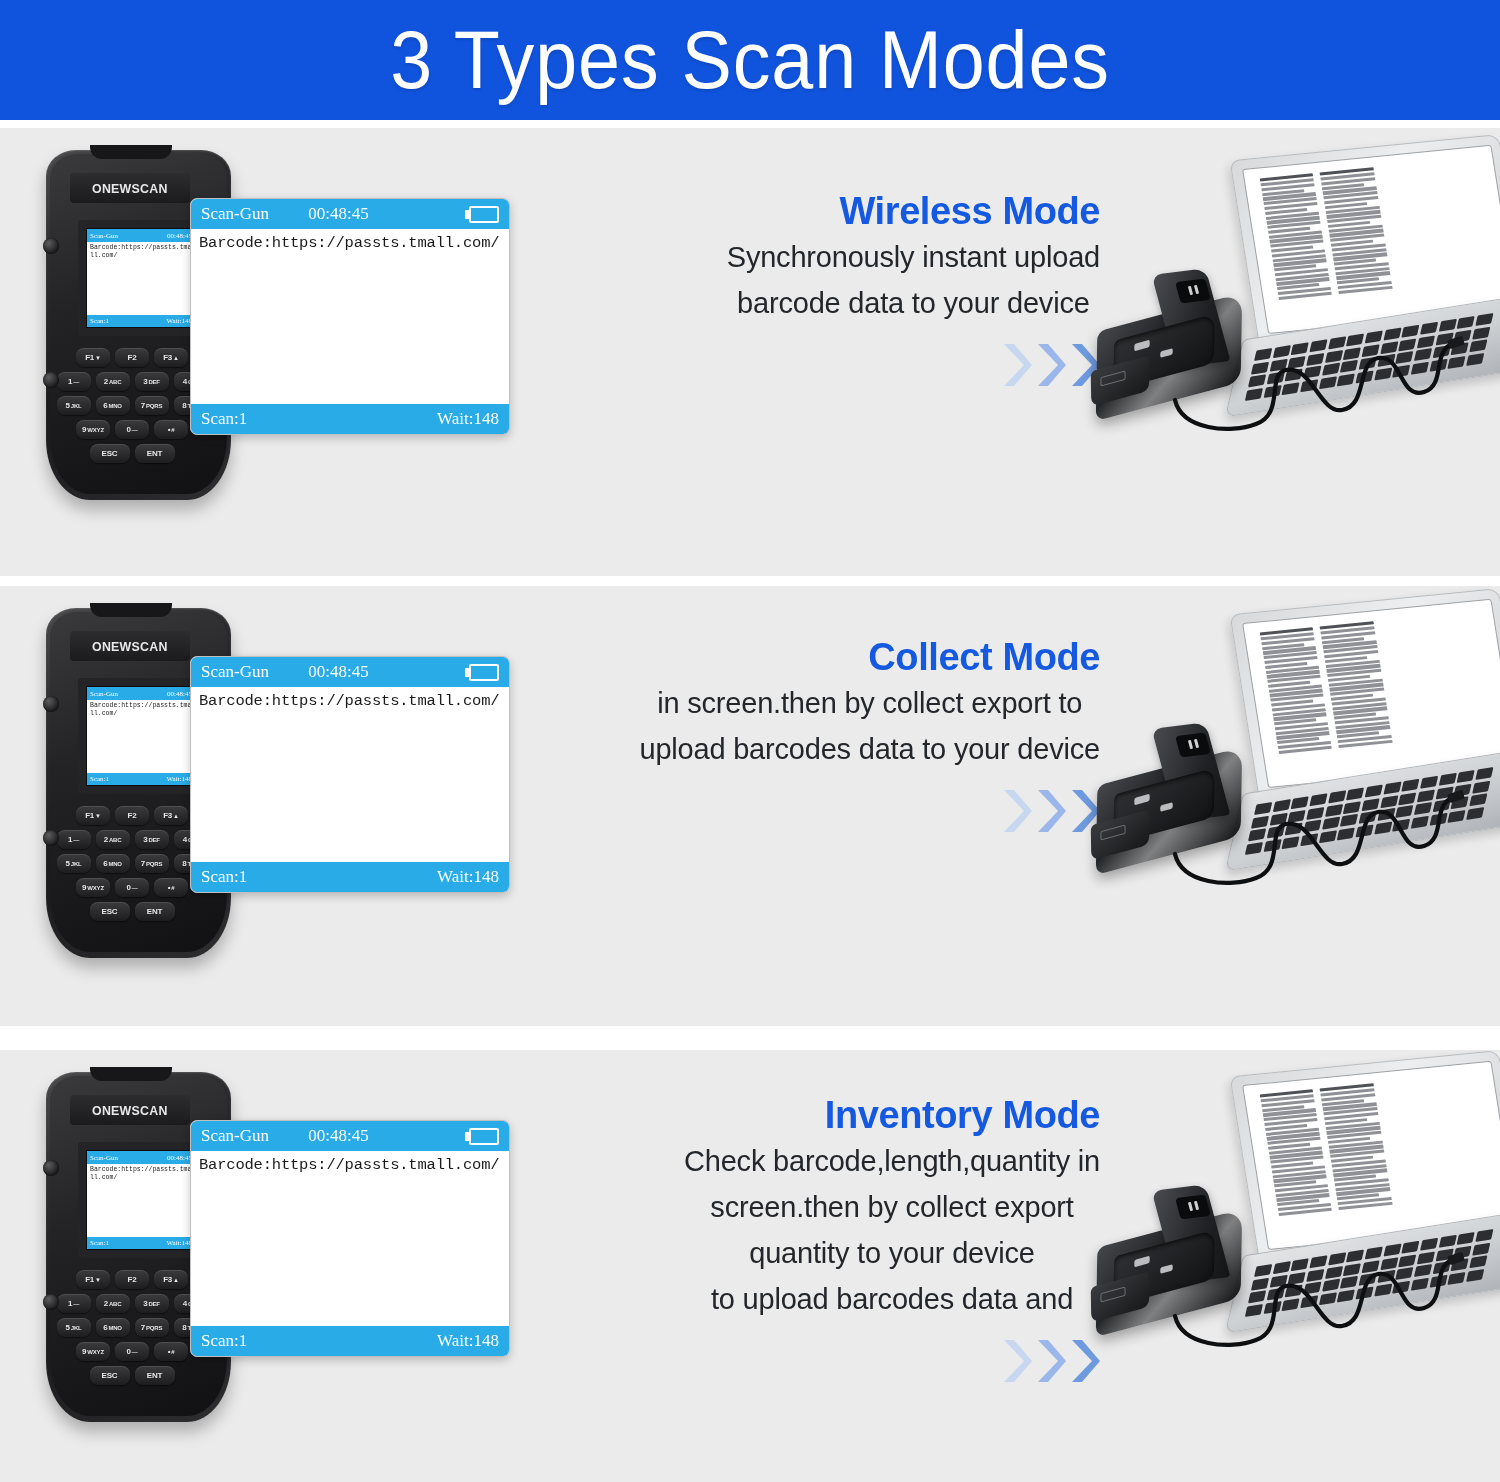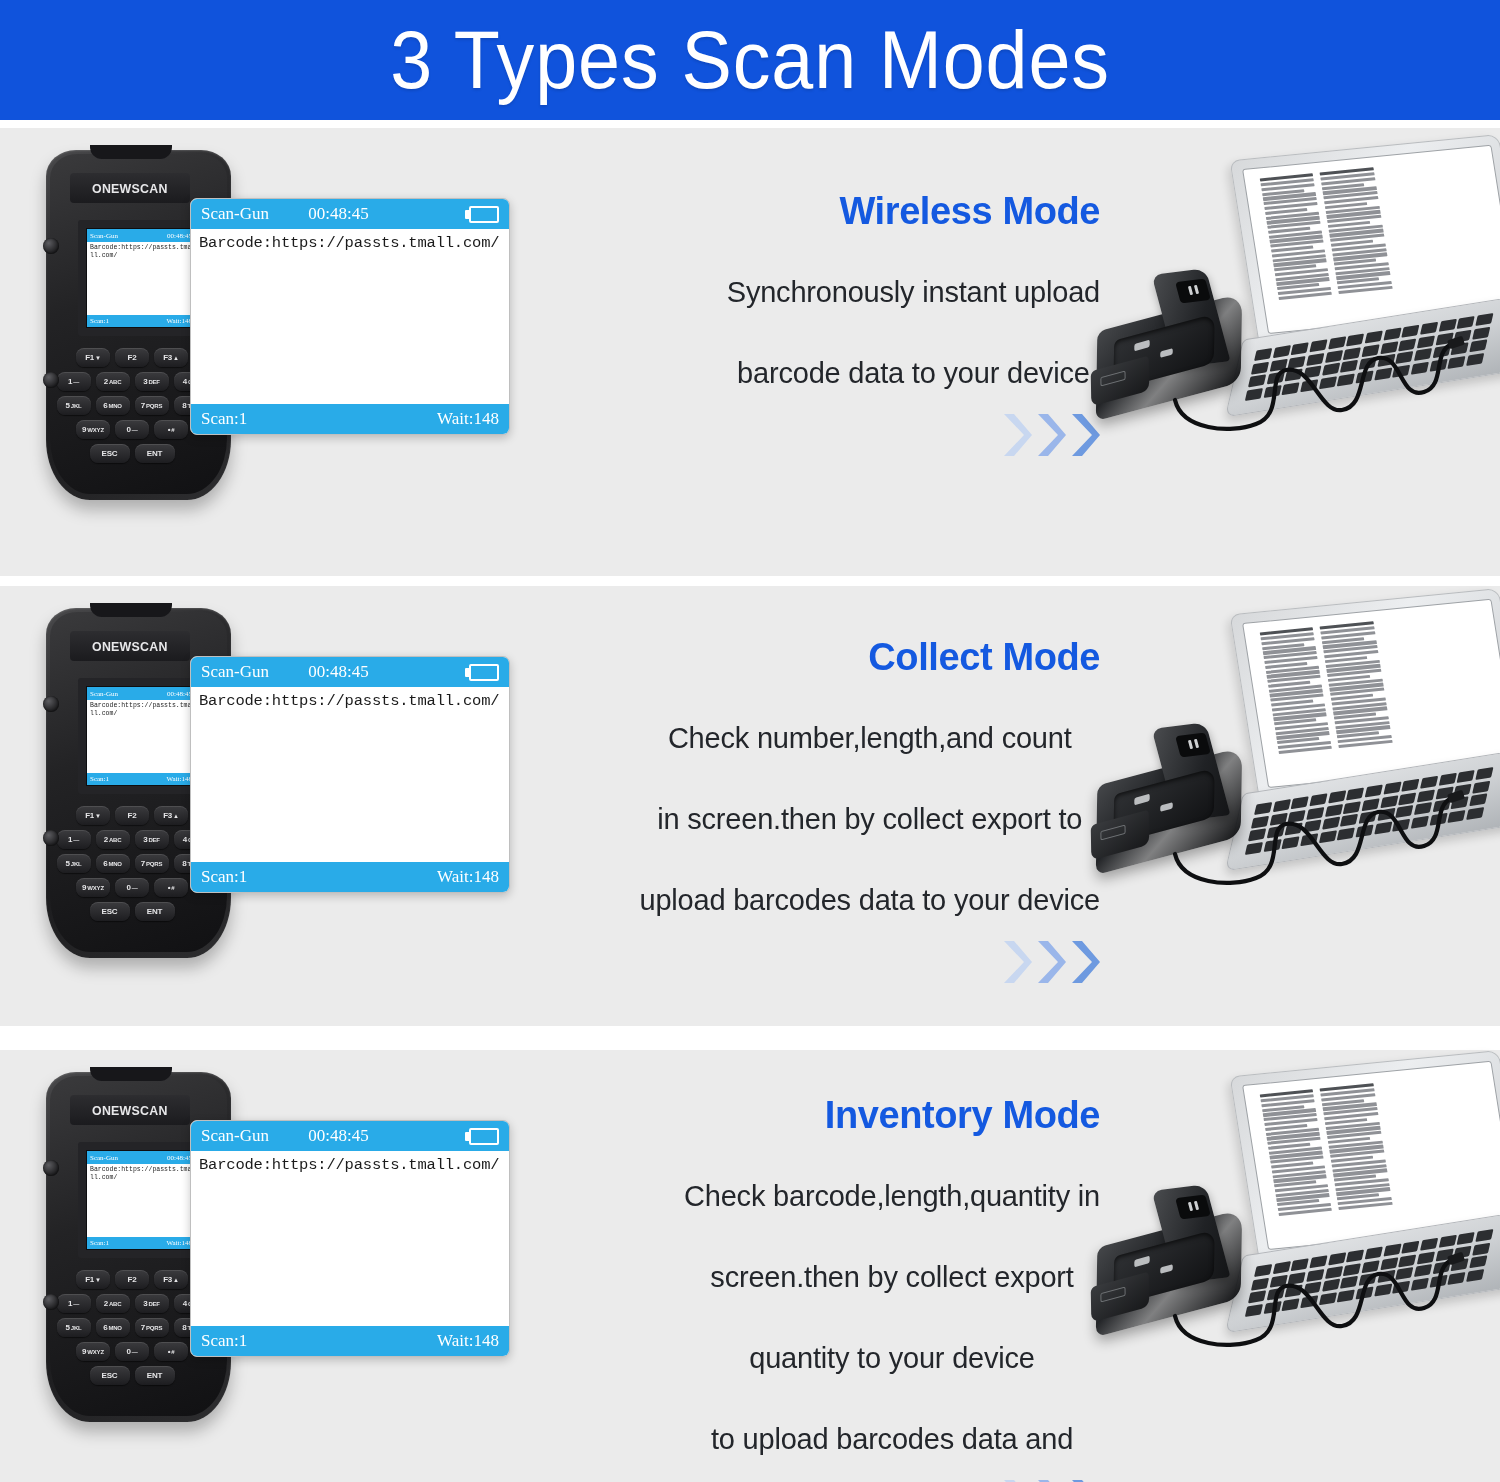--- a/index.html
+++ b/index.html
@@ -150,21 +150,21 @@
   .mode-title {
     color: #1459e0; font-weight: 700; font-size: 38px; line-height: 46px;
     font-family: "Liberation Sans Narrow", "Liberation Sans", sans-serif;
     letter-spacing: -0.4px; text-align: center; white-space: nowrap;
   }
   .mode-desc {
     color: #23262b; font-size: 29px; line-height: 46px; text-align: center;
     font-family: "Liberation Sans Narrow", "Liberation Sans", sans-serif;
     font-weight: 400; letter-spacing: -0.2px;
   }
-  .mode-desc .ln { display: block; white-space: nowrap; margin-top: 35px; }
+  .mode-desc .ln { display: block; white-space: nowrap; }
 
   
   .chevrons { display: flex; gap: 4px; margin-top: 16px; }
   .chev { width: 30px; height: 46px; position: relative; }
   .chev svg { display: block; }
 
   
   .scene { position: absolute; right: 0; top: 0; width: 420px; height: 100%; }
   .laptop { position: absolute; right: -14px; top: 8px; width: 300px; height: 250px; }
   .lid {
@@ -647,21 +647,20 @@
             <div class="callout-body">Barcode:https://passts.tmall.com/</div>
             <div class="callout-foot">
               <div>Scan:1</div>
               <div>Wait:148</div>
             </div>
           </div>
         </div>
         <div class="textcol" style="top: 48px;">
           <div class="mode-title">Collect Mode</div>
           <div class="mode-desc">
-            <span class="ln">Check number,length,and count</span>
             <span class="ln">in screen.then by collect export to</span>
             <span class="ln">upload barcodes data to your device</span>
           </div>
           <div class="chevrons">
             <div class="chev">
               <svg width="30" height="46" viewBox="0 0 30 46">
                 <path d="M2 2 L22 23 L2 44 L12 44 L30 23 L12 2 Z" fill="#c8d7f0"></path>
               </svg>
             </div>
             <div class="chev">

